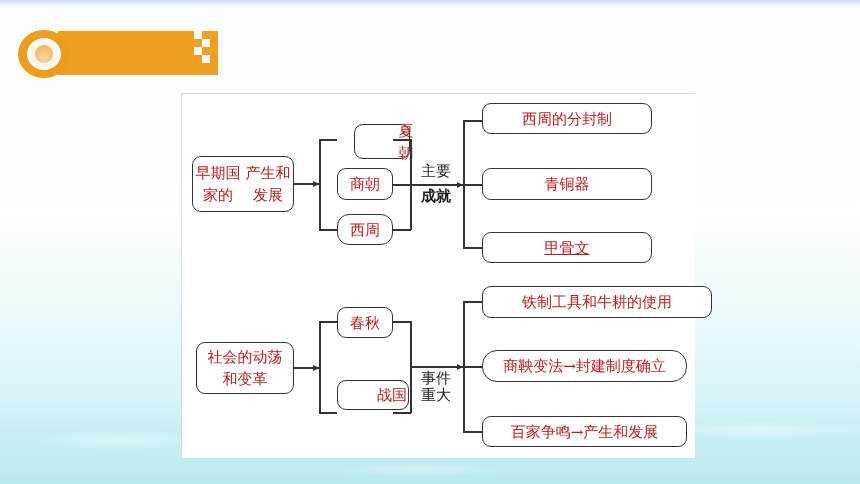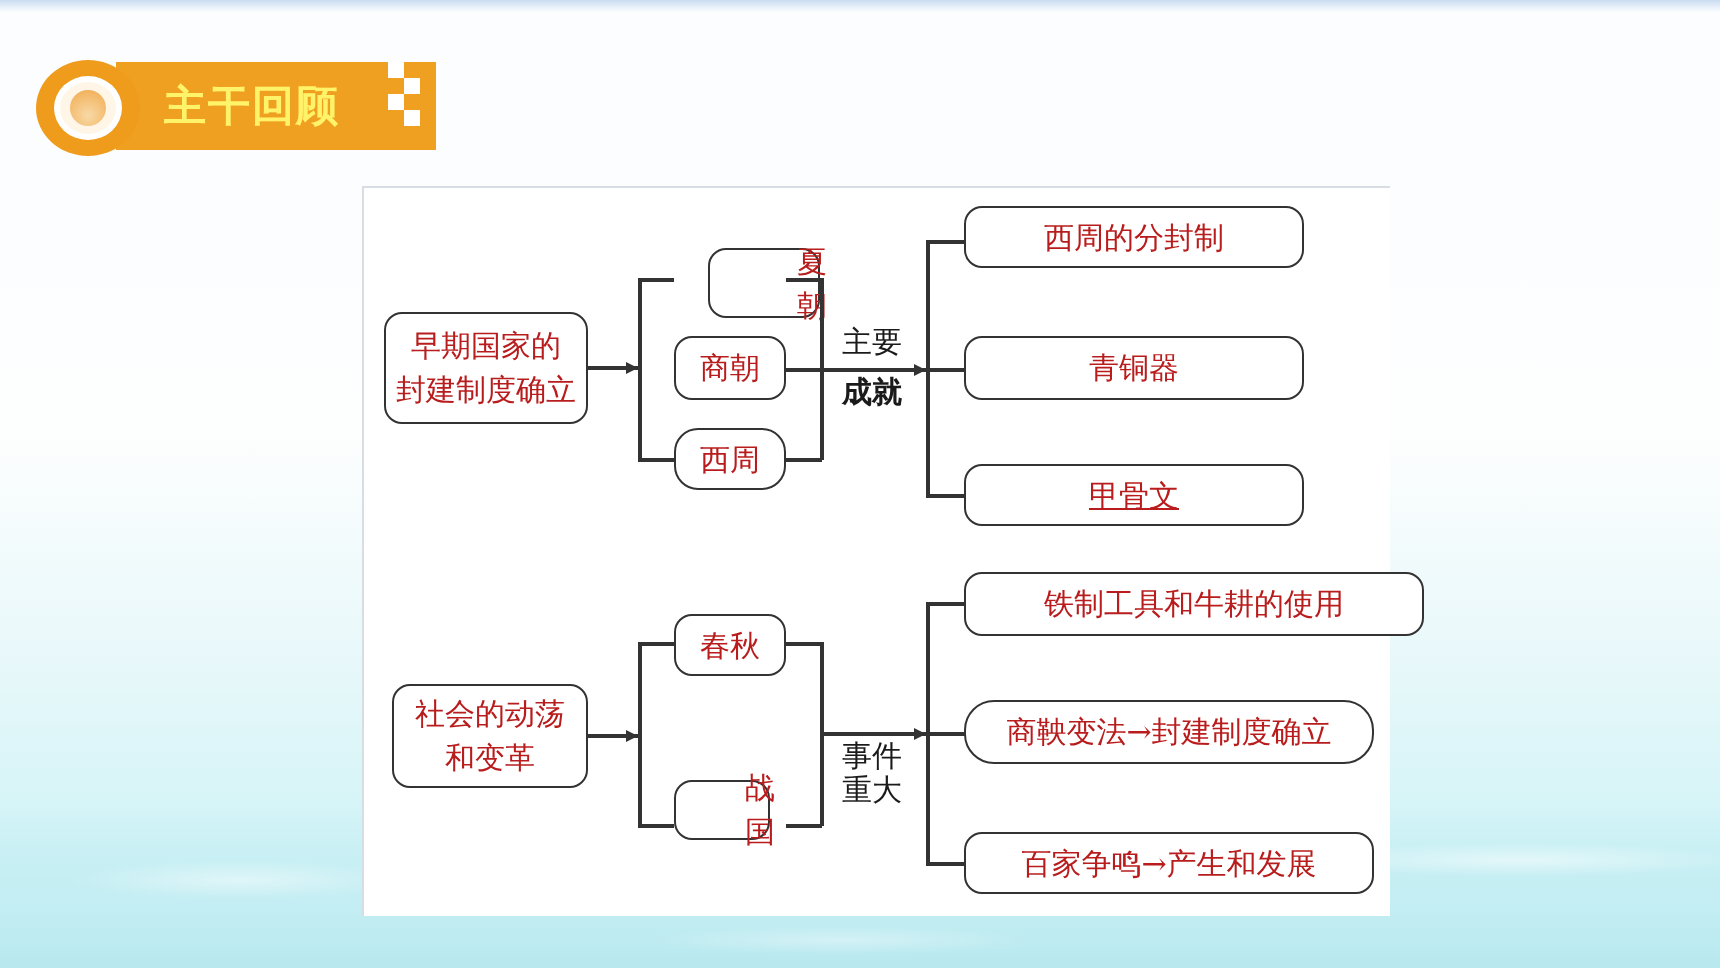--- a/index.html
+++ b/index.html
@@ -75,37 +75,36 @@
 <div class="top-strip"></div>
 <div class="wave"></div>
 
 <div class="badge">
   <div class="badge-bar"></div>
   <div class="badge-circle">
     <div class="badge-circle-inner">
       <div class="badge-circle-core"></div>
     </div>
   </div>
-  <div class="badge-title">主干回顾</div>
   <div class="checker" style="left:176px; top:1px; background:#fff;"></div>
   <div class="checker" style="left:184px; top:1px; background:#f0a020;"></div>
   <div class="checker" style="left:176px; top:9px; background:#f0a020;"></div>
   <div class="checker" style="left:184px; top:9px; background:#fff;"></div>
   <div class="checker" style="left:176px; top:17px; background:#fff;"></div>
   <div class="checker" style="left:184px; top:17px; background:#f0a020;"></div>
   <div class="checker" style="left:176px; top:25px; background:#f0a020;"></div>
   <div class="checker" style="left:184px; top:25px; background:#fff;"></div>
   <div class="checker" style="left:176px; top:33px; background:#f0a020;"></div>
 </div>
 
 <div class="panel"></div>
 
-<div class="node" style="left:192px; top:156px; width:102px; height:56px; flex-direction:column;">
+<div class="node" style="left:192px; top:156px; width:102px; height:56px; flex-direction:row;">
   <span>早期国家的</span>
-  <span>封建制度确立</span>
+  <span>产生和发展</span>
 </div>
 
 <div class="line" style="left:294px; top:183px; width:25px; height:1.5px;"></div>
 <div class="arrow" style="left:313px; top:181px;"></div>
 
 <div class="line" style="left:319px; top:139px; width:1.5px; height:91px;"></div>
 <div class="line" style="left:319px; top:139px; width:18px; height:1.5px;"></div>
 <div class="line" style="left:319px; top:229px; width:18px; height:1.5px;"></div>
 
 <div class="node" style="left:354px; top:124px; width:56px; height:35px;padding-left:48px;">夏朝</div>
@@ -134,21 +133,21 @@
   <span>社会的动荡</span>
   <span>和变革</span>
 </div>
 <div class="line" style="left:294px; top:367px; width:25px; height:1.5px;"></div>
 <div class="arrow" style="left:313px; top:365px;"></div>
 <div class="line" style="left:319px; top:321px; width:1.5px; height:92px;"></div>
 <div class="line" style="left:319px; top:321px; width:18px; height:1.5px;"></div>
 <div class="line" style="left:319px; top:412px; width:18px; height:1.5px;"></div>
 
 <div class="node" style="left:337px; top:307px; width:56px; height:31px;">春秋</div>
-<div class="node" style="left:337px; top:390px; width:48px; height:30px;padding-left:38px;">战国</div>
+<div class="node" style="left:337px; top:380px; width:72px; height:30px;padding-left:38px;">战国</div>
 
 <div class="line" style="left:393px; top:321px; width:18px; height:1.5px;"></div>
 <div class="line" style="left:393px; top:412px; width:18px; height:1.5px;"></div>
 <div class="line" style="left:410px; top:321px; width:1.5px; height:92px;"></div>
 <div class="line" style="left:410px; top:366px; width:53px; height:1.5px;"></div>
 <div class="arrow" style="left:457px; top:364px;"></div>
 
 <div class="label" style="left:414px; top:342px; width:44px;margin-top:42px;">重大</div>
 <div class="label" style="left:414px; top:367px; width:44px;">事件</div>
 

